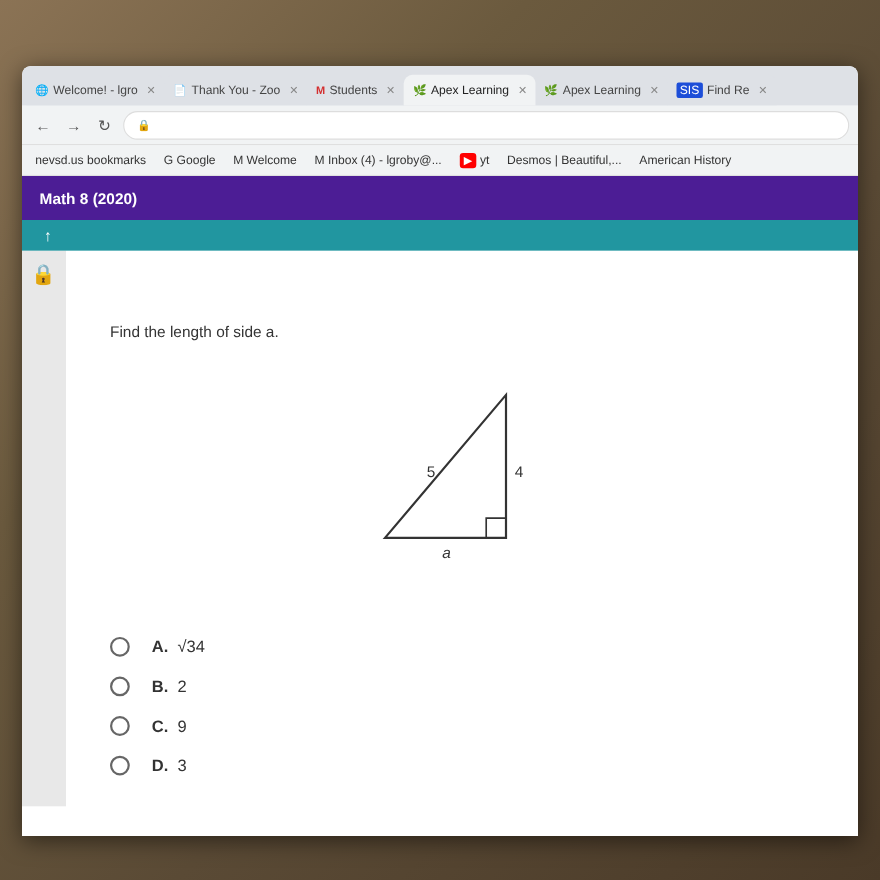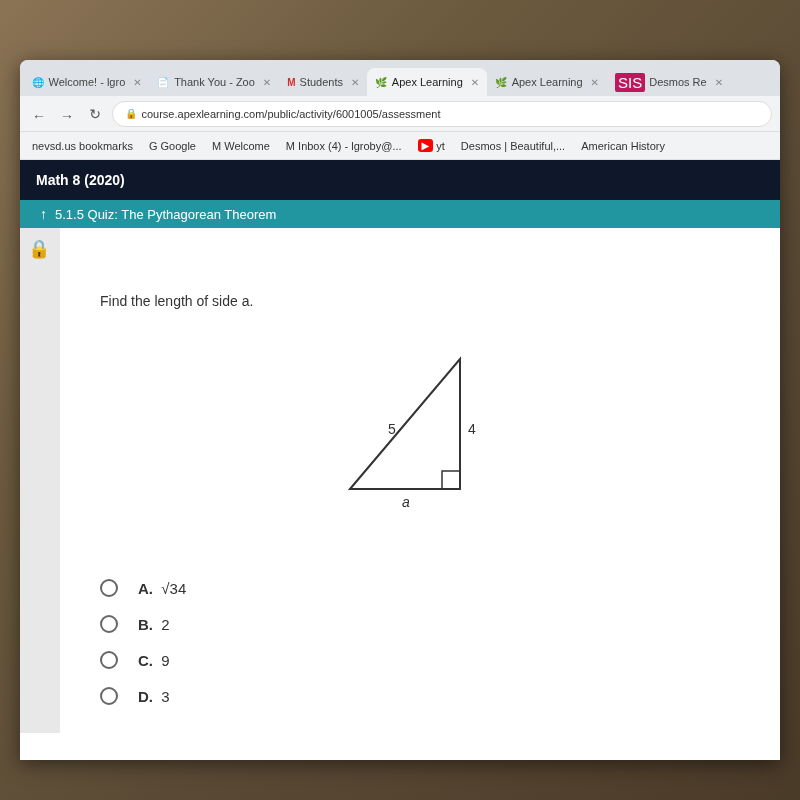--- a/index.html
+++ b/index.html
@@ -148,21 +148,21 @@
 
     
     .page-content {
       background: white;
       height: calc(700px - 100px);
       overflow-y: auto;
     }
 
     
     .apex-header {
-      background: #0f172a;
+      background: #4c1d95;
       height: 40px;
       display: flex;
       align-items: center;
       padding: 0 16px;
       color: white;
       font-size: 13px;
       font-weight: bold;
     }
 
     
@@ -249,33 +249,32 @@
       <span class="tab-icon">🌿</span>
       <span>Apex Learning</span>
       <span class="tab-close">✕</span>
     </div>
     <div class="tab">
       <span class="tab-icon">🌿</span>
       <span>Apex Learning</span>
       <span class="tab-close">✕</span>
     </div>
     <div class="tab">
-      <span class="tab-icon" style="background:#be185d;color:white;padding:1px 3px;font-size:15px;border-radius:2px;">SIS</span>
-      <span>Desmos Re</span>
+      <span class="tab-icon" style="background:#1d4ed8;color:white;padding:1px 3px;font-size:11px;border-radius:2px;">SIS</span>
+      <span>Find Re</span>
       <span class="tab-close">✕</span>
     </div>
   </div>
 
   <div class="address-bar-row">
     <div class="nav-btn">←</div>
     <div class="nav-btn">→</div>
     <div class="nav-btn">↻</div>
     <div class="address-input">
       <span class="lock-icon">🔒</span>
-      <span style="font-size:11px;color:#333;">course.apexlearning.com/public/activity/6001005/assessment</span>
     </div>
   </div>
 
   <div class="bookmarks-bar">
     <div class="bookmark-item">
       <span>nevsd.us bookmarks</span>
     </div>
     <div class="bookmark-item">
       <span>G Google</span>
     </div>
@@ -298,21 +297,20 @@
   </div>
 
   <div class="page-content">
 
     <div class="apex-header">
       <span style="font-size:14px;font-weight:bold;color:white;">Math 8 (2020)</span>
     </div>
 
     <div class="quiz-section-header">
       <span style="font-size:14px;">↑</span>
-      <span style="font-size:13px;">5.1.5 Quiz:  The Pythagorean Theorem</span>
     </div>
 
     <div style="display:flex;">
       <div style="width:40px;background:#e8e8e8;min-height:500px;display:flex;flex-direction:column;align-items:center;padding-top:10px;">
         <div style="font-size:18px;color:#555;">🔒</div>
       </div>
 
       <div style="flex:1;">
 
         <div class="quiz-content">

